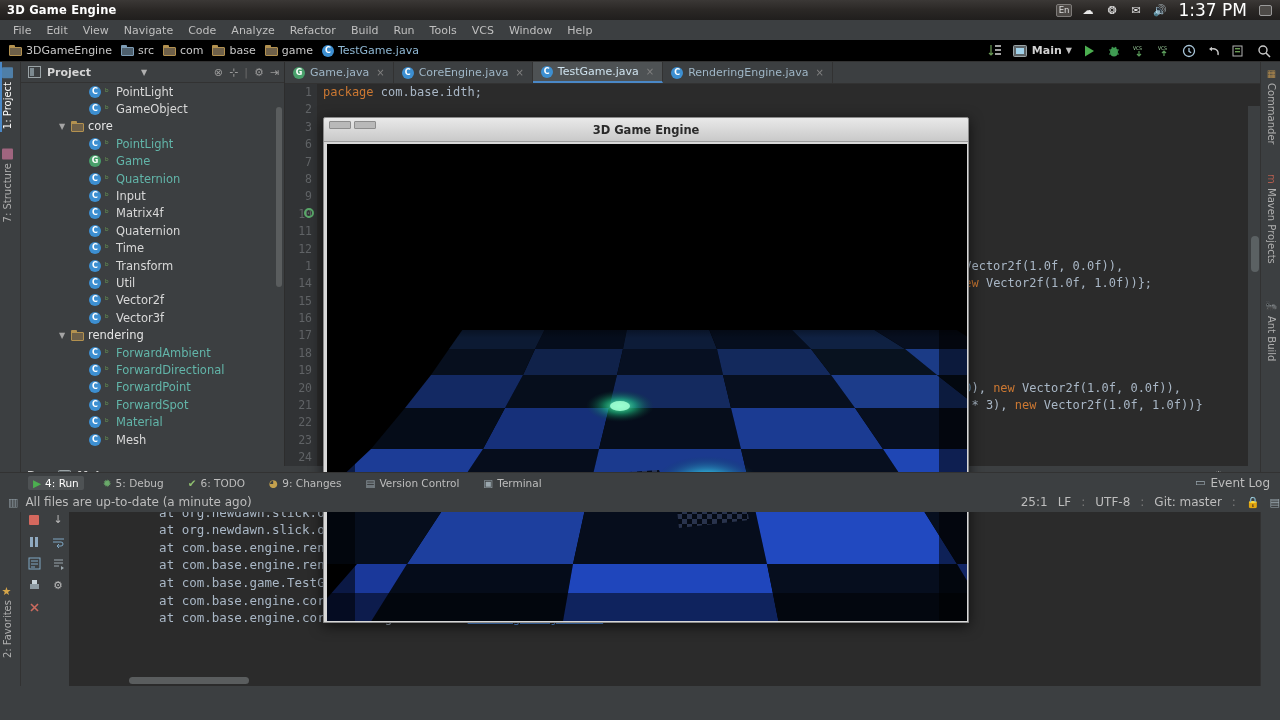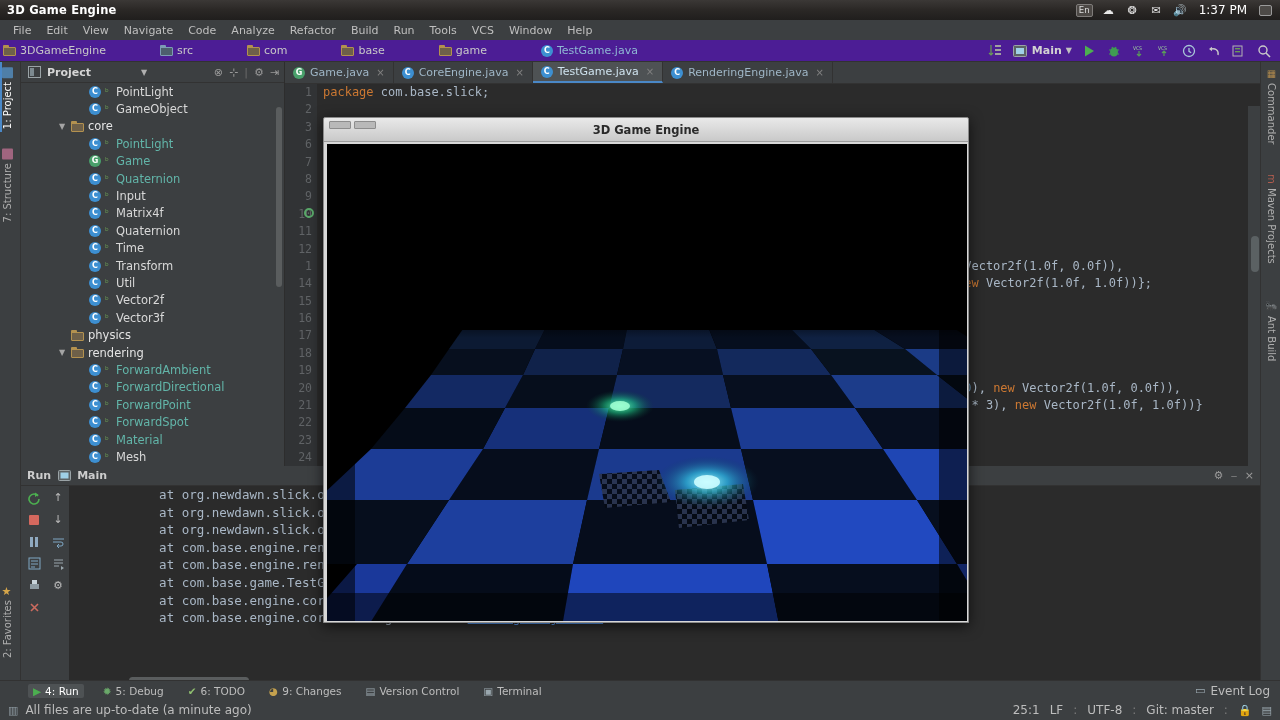--- a/index.html
+++ b/index.html
@@ -3,49 +3,48 @@
 <meta charset="utf-8">
 <style>
   * { box-sizing: border-box; margin: 0; padding: 0; }
   html, body {
     width: 1280px; height: 720px; overflow: hidden;
     background: #3c3f41;
     font-family: "DejaVu Sans", "Liberation Sans", sans-serif;
     font-size: 11px; color: #bbbbbb;
     -webkit-font-smoothing: antialiased;
   }
-  .app { position: relative; width: 1280px; height: 720px; }
+  .app { position: relative; width: 1280px; height: 512px; }
 
   
   .unity-panel {
     position: absolute; top: 0; left: 0; width: 1280px; height: 20px;
     background: linear-gradient(180deg, #3b3836 0%, #2b2826 48%, #201e1d 100%);
     display: flex; align-items: center; color: #ffffff;
   }
   .unity-title { font-weight: bold; font-size: 11.5px; padding-left: 7px; letter-spacing: .2px; }
   .unity-right { margin-left: auto; display: flex; align-items: center; gap: 9px; padding-right: 7px; }
   .tray-ico { width: 15px; height: 14px; display: inline-flex; align-items: center; justify-content: center;
               color: #e7e7e7; font-size: 11px; line-height: 1; }
   .kbd-badge { border: 1px solid #7e7b79; background: #4c4845; color: #dedede; font-size: 8.5px;
                padding: 0px 2px; border-radius: 2px; line-height: 11px; }
-  .tray-clock { font-size: 12px; color: #ffffff; padding: 0 2px; }
+  .tray-clock { font-size: 17px; color: #ffffff; padding: 0 2px; }
 
   
   .menubar {
     position: absolute; top: 20px; left: 0; width: 1280px; height: 20px;
     background: #3c3f41; display: flex; align-items: center; padding-left: 6px; gap: 1px;
   }
   .menubar .mi { padding: 2px 7px; color: #bfbfbf; font-size: 11px; border-radius: 2px; }
 
   
   .navbar {
     position: absolute; top: 40px; left: 0; width: 1280px; height: 22px;
-    background: #4c1d95; display: flex; align-items: center; 
+    background: #000000; display: flex; align-items: center; padding-left: 6px;
     border-bottom: 1px solid #323232;
-    gap: 45px;
   }
   .crumb { display: flex; align-items: center; gap: 4px; padding: 1px 6px 1px 3px; color: #c8c8c8; font-size: 11px; }
   .crumb.file { color: #8fb8d4; }
   .navbar-right { margin-left: auto; display: flex; align-items: center; gap: 9px; padding-right: 8px; }
   .tb-ico { width: 16px; height: 16px; display: inline-flex; align-items: center; justify-content: center; }
   .runcfg { display: flex; align-items: center; gap: 4px; color: #d2d2d2; font-size: 11px; font-weight: bold; }
 
   
   .ico-folder { width: 13px; height: 11px; position: relative; display: inline-block; }
   .ico-folder::before { content: ""; position: absolute; inset: 2px 0 0 0; border: 1px solid #b3914f;
@@ -137,21 +136,21 @@
   
   .bottombar { position: absolute; left: 0; bottom: 20px; width: 1280px; height: 20px;
                background: #3c3f41; display: flex; align-items: center; padding-left: 28px; gap: 14px;
                border-top: 1px solid #323232; }
   .bb-item { display: flex; align-items: center; gap: 4px; font-size: 10.5px; color: #bdbdbd; padding: 1px 5px; border-radius: 2px; }
   .bb-item.sel { background: #4e5254; color: #ffffff; }
   .bb-right { margin-left: auto; display: flex; align-items: center; gap: 5px; padding-right: 10px; }
   .statusbar { position: absolute; left: 0; bottom: 0; width: 1280px; height: 20px; background: #3c3f41;
                display: flex; align-items: center; padding-left: 8px; gap: 7px; }
   .sb-text { font-size: 12px; color: #bdbdbd; }
-  .sb-right { margin-left: auto; display: flex; align-items: center; gap: 10px; padding-right: 8px; }
+  .sb-right { margin-left: auto; display: flex; align-items: center; gap: 10px; }
 
   
   .glwin { position: absolute; left: 323px; top: 117px; width: 646px; height: 506px;
            background: #d8d8d8; border: 1px solid #8a8a8a; box-shadow: 0 3px 14px rgba(0,0,0,.65);
            border-radius: 2px 2px 0 0; }
   .gl-titlebar { height: 24px; background: linear-gradient(180deg,#e9e9e9,#c9c9c9);
                  display: flex; align-items: center; justify-content: center; position: relative;
                  border-bottom: 1px solid #9d9d9d; border-radius: 2px 2px 0 0; }
   .gl-title { font-size: 11.5px; font-weight: bold; color: #2a2a2a; }
   .gl-btns { position: absolute; left: 5px; top: 3px; display: flex; gap: 3px; }
@@ -421,25 +420,20 @@
             <span class="tw"></span>
             <span class="ico-class">C</span>
             <span class="ico-mod">ᵇ</span>
             <span class="lbl">Vector2f</span>
           </div>
           <div class="tree-row" style="padding-left: 54px;">
             <span class="tw"></span>
             <span class="ico-class">C</span>
             <span class="ico-mod">ᵇ</span>
             <span class="lbl">Vector3f</span>
-          </div>
-          <div class="tree-row" style="padding-left: 36px;">
-            <span class="tw"></span>
-            <span class="ico-folder"></span>
-            <span class="lbl folder">physics</span>
           </div>
           <div class="tree-row" style="padding-left: 36px;">
             <span class="tw">▼</span>
             <span class="ico-folder"></span>
             <span class="lbl folder">rendering</span>
           </div>
           <div class="tree-row" style="padding-left: 54px;">
             <span class="tw"></span>
             <span class="ico-class">C</span>
             <span class="ico-mod">ᵇ</span>
@@ -527,21 +521,21 @@
             <div class="gline">20</div>
             <div class="gline">21</div>
             <div class="gline">22</div>
             <div class="gline">23</div>
             <div class="gline">24</div>
           </div>
         <div class="gutter-mark" style="top:124px"></div>
       </div>
       <div class="code-lines">
         <div id="code-rows">
-            <div class="cline"><span class="kw">package</span><span class="pln"> com.base.slick;</span></div>
+            <div class="cline"><span class="kw">package</span><span class="pln"> com.base.idth;</span></div>
             <div class="cline">&nbsp;</div>
             <div class="cline">&nbsp;</div>
             <div class="cline">&nbsp;</div>
             <div class="cline">&nbsp;</div>
             <div class="cline">&nbsp;</div>
             <div class="cline">&nbsp;</div>
             <div class="cline">&nbsp;</div>
             <div class="cline"><span class="pln">, 0.0f, -fieldDepth), </span><span class="kw">new</span><span class="pln"> Vector2f</span></div>
             <div class="cline"><span class="pln"> Vector2f(0.0f, 1.0f)),</span></div>
             <div class="cline" style="padding-left: 640px;"><span class="pln"> Vector2f(1.0f, 0.0f)),</span></div>

